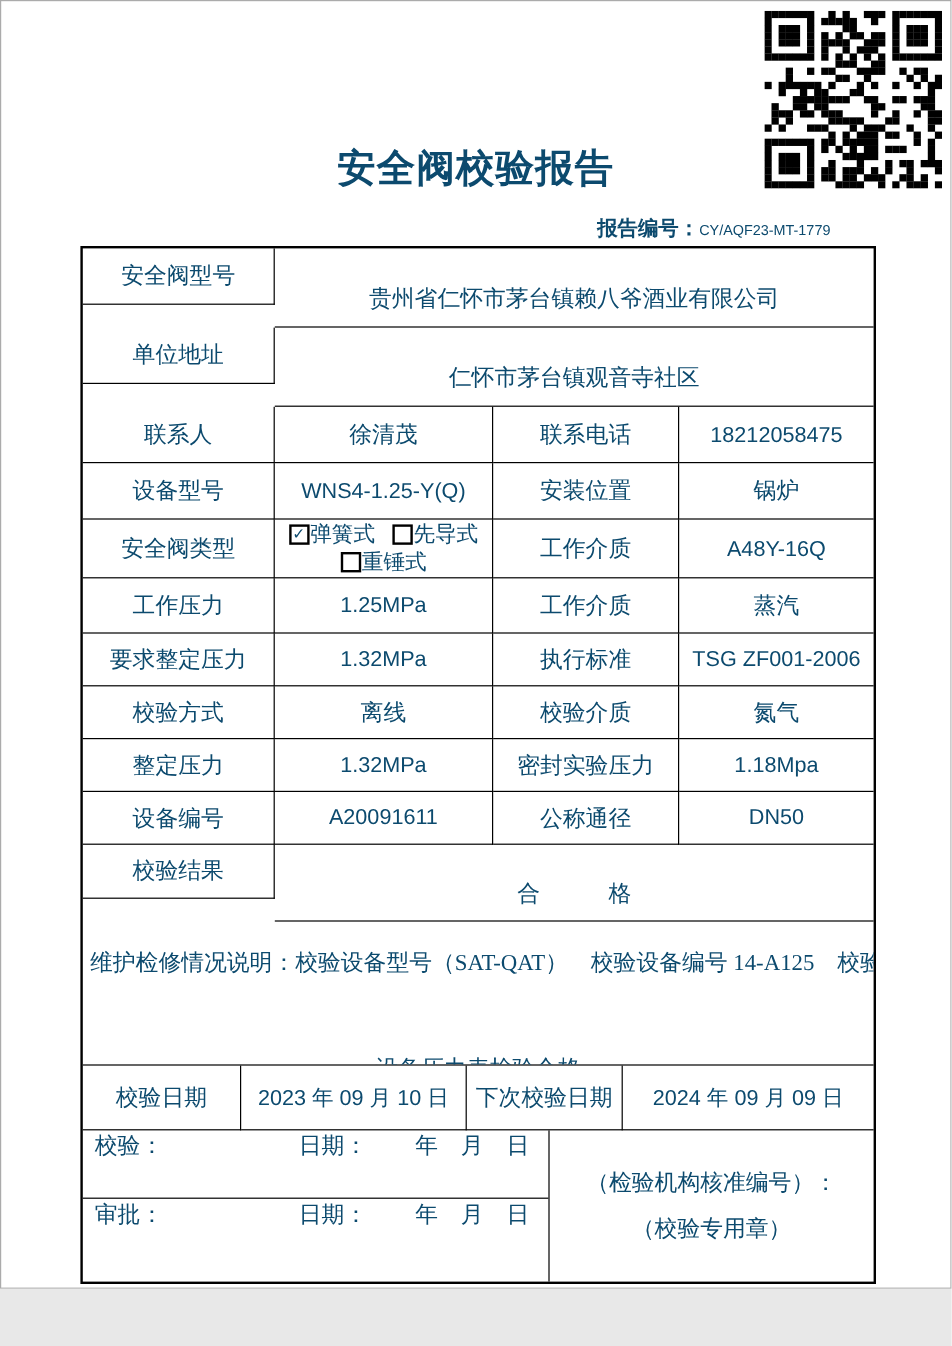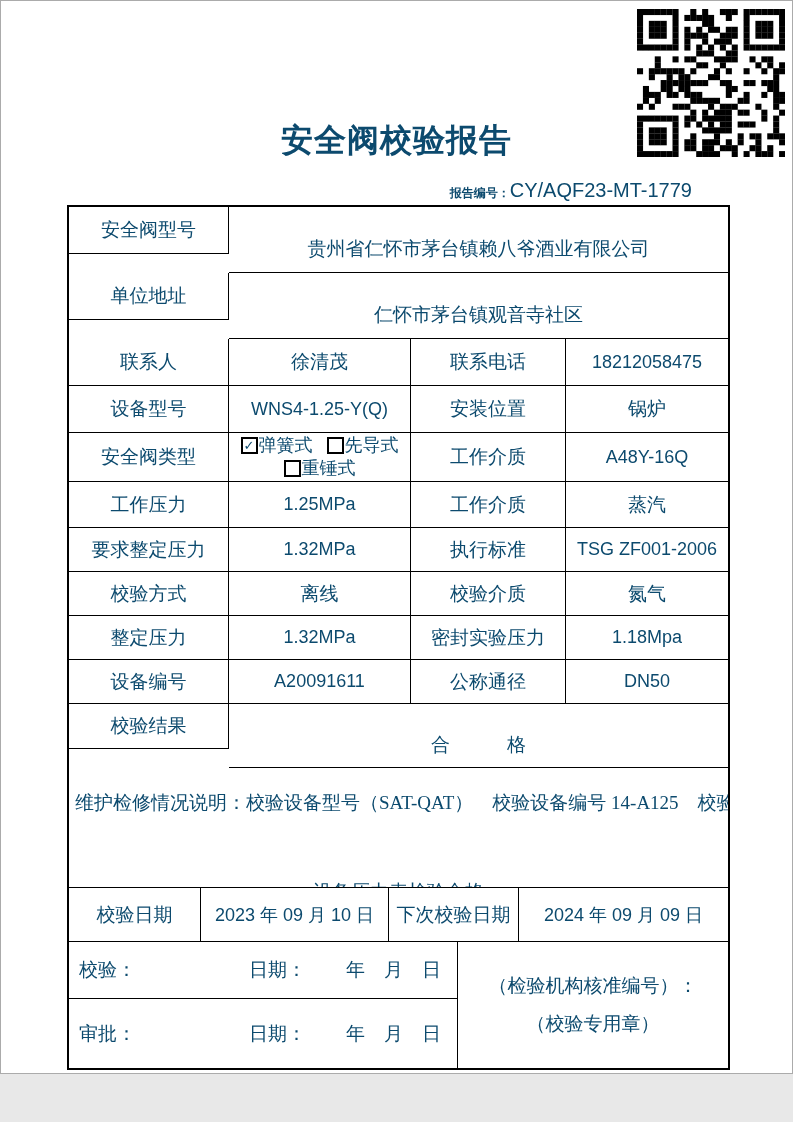--- a/index.html
+++ b/index.html
@@ -10,22 +10,22 @@
   }
   .title{
     position:absolute;top:118px;left:0;width:100%;text-align:center;
     font-family:"Liberation Sans","DejaVu Sans",sans-serif;
     font-size:32px;font-weight:bold;letter-spacing:1px;
   }
   .report-line{
     position:absolute;top:178px;left:68px;width:659px;box-sizing:border-box;
     text-align:right;padding-right:36px;font-size:16px;white-space:nowrap;
   }
-  .report-line .lbl{font-family:"Liberation Sans","DejaVu Sans",sans-serif;font-weight:bold;font-size:12px;}
-  .report-line .val{font-family:"Liberation Sans","DejaVu Sans",sans-serif;font-size:20px;}
+  .report-line .lbl{font-family:"Liberation Sans","DejaVu Sans",sans-serif;font-weight:bold;font-size:17px;}
+  .report-line .val{font-family:"Liberation Sans","DejaVu Sans",sans-serif;font-size:12px;}
   .qr{position:absolute;top:8px;right:7px;width:148px;height:148px;}
   .qr svg{display:block;width:148px;height:148px;}
 
   .reptable{
     position:absolute;left:66px;top:204px;width:663px;box-sizing:border-box;
     border:2px solid #000;background:#fff;
   }
   .row{display:flex;}
   .cell{
     box-sizing:border-box;display:flex;align-items:center;justify-content:center;
@@ -51,21 +51,21 @@
     margin-right:1px;
   }
   .note-cell{
     flex-direction:column;align-items:stretch;justify-content:flex-start;
     padding-top:12px;line-height:45px;text-align:left;
   }
   .note-l1{padding-left:6px;white-space:nowrap;}
   .note-l2{text-align:center;}
   .sigblock{display:flex;}
   .sig-left{width:389px;box-sizing:border-box;border-right:1.5px solid #000;display:flex;flex-direction:column;}
-  .sig-row{box-sizing:border-box;display:flex;align-items:center;padding-left:10px;font-size:19px;}
+  .sig-row{box-sizing:border-box;display:flex;padding-left:10px;font-size:19px;}
   .sig-row.first{border-bottom:1.5px solid #000;}
   .sig-name{width:170px;}
   .sig-date{}
   .sig-ymd{margin-left:40px;}
   .stamp-cell{
     width:270px;box-sizing:border-box;display:flex;flex-direction:column;
     align-items:center;justify-content:center;gap:12px;font-size:19px;
   }
 </style>
 </head>

